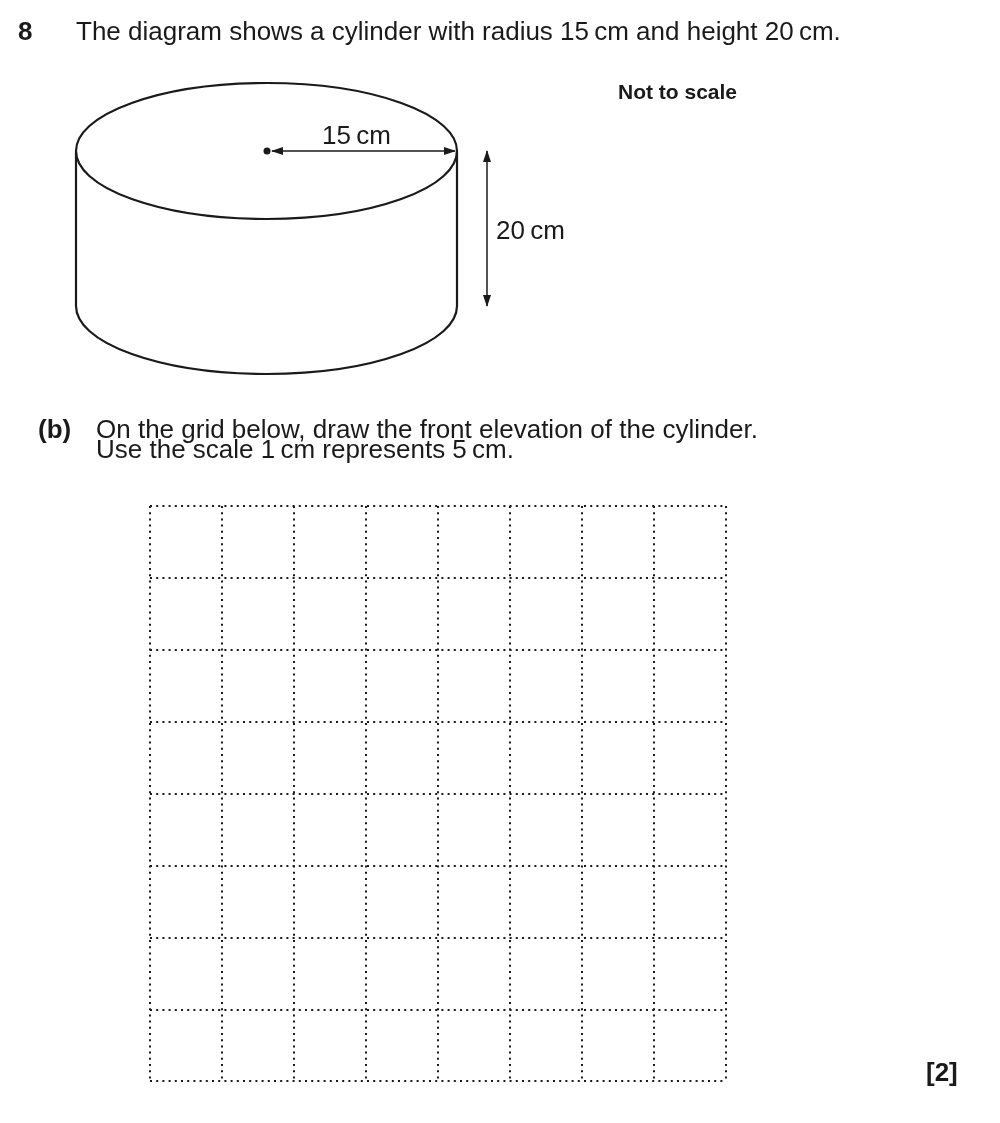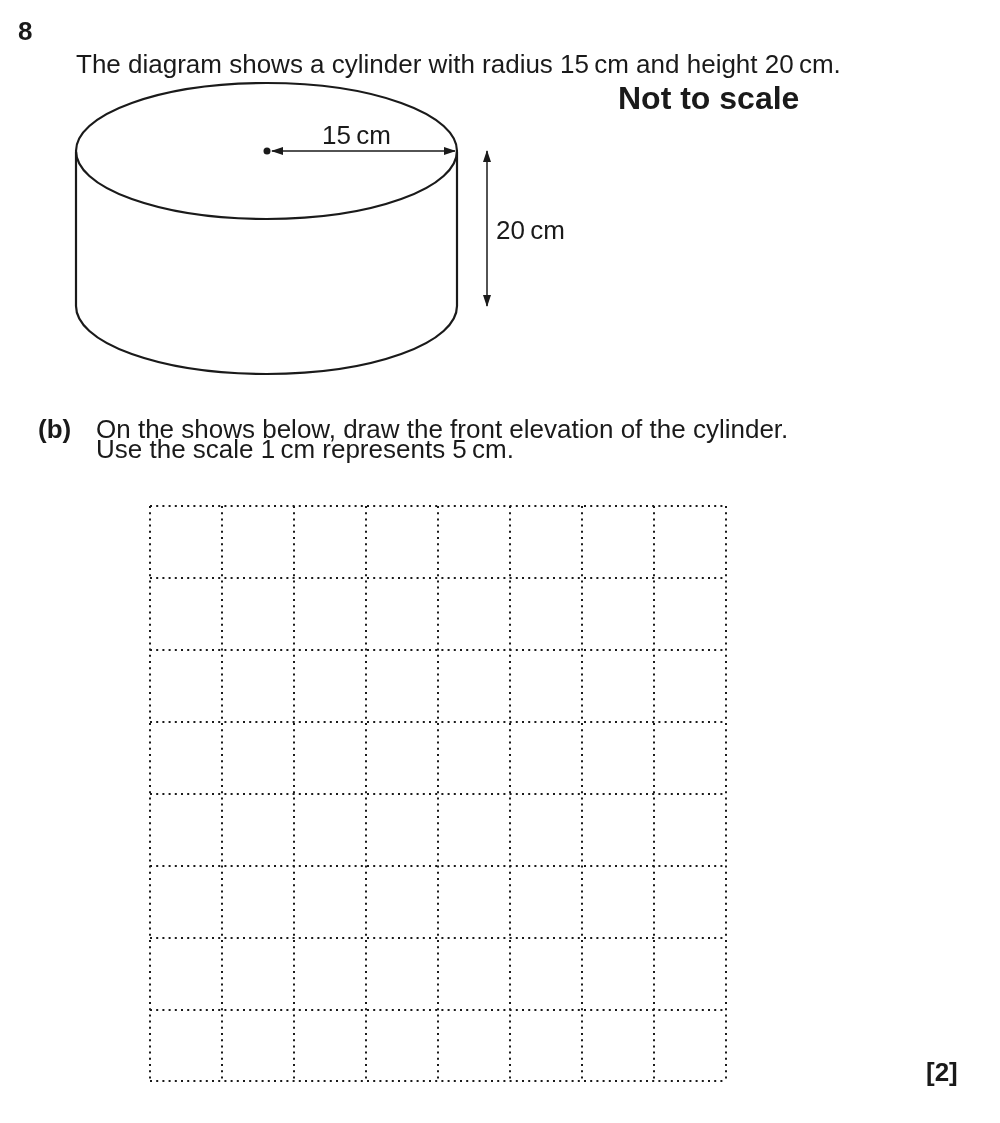--- a/index.html
+++ b/index.html
@@ -16,25 +16,24 @@
       overflow: hidden;
     }
     .abs { position: absolute; }
     .qnum {
       left: 18px; top: 16px;
       font-size: 26px; font-weight: bold;
     }
     .qtext {
       left: 76px; top: 16px;
       font-size: 26px;
-      margin-top: 33px;
     }
     .not-to-scale {
       left: 618px; top: 80px;
-      font-size: 32px; font-weight: bold;
+      font-size: 21px; font-weight: bold;
     }
     .part-label {
       left: 38px; top: 414px;
       font-size: 26px; font-weight: bold;
     }
     .part-line1 {
       left: 96px; top: 414px;
       font-size: 26px;
     }
     .part-line2 {
@@ -78,21 +77,21 @@
   <circle cx="267" cy="151" r="3.5" fill="#1a1a1a"></circle>
 
   <line x1="272" y1="151" x2="455" y2="151" stroke="#1a1a1a" stroke-width="1.5" marker-start="url(#arrowStart)" marker-end="url(#arrowEnd)"></line>
   <text x="322" y="144">15 cm</text>
 
   <line x1="487" y1="151" x2="487" y2="306" stroke="#1a1a1a" stroke-width="1.5" marker-start="url(#arrowStart)" marker-end="url(#arrowEnd)"></line>
   <text x="496" y="239">20 cm</text>
 </svg>
 
 <div class="abs part-label">(b)</div>
-<div class="abs part-line1">On the shows below, draw the front elevation of the cylinder.</div>
+<div class="abs part-line1">On the grid below, draw the front elevation of the cylinder.</div>
 <div class="abs part-line2">Use the scale 1 cm represents 5 cm.</div>
 
 <svg class="abs" style="left:145px;top:500px;" width="590" height="590">
   <g stroke="#1a1a1a" stroke-width="2" stroke-dasharray="2 4.2" fill="none">
 
     <line x1="5" y1="6" x2="581" y2="6"></line>
     <line x1="5" y1="78" x2="581" y2="78"></line>
     <line x1="5" y1="150" x2="581" y2="150"></line>
     <line x1="5" y1="222" x2="581" y2="222"></line>
     <line x1="5" y1="294" x2="581" y2="294"></line>

